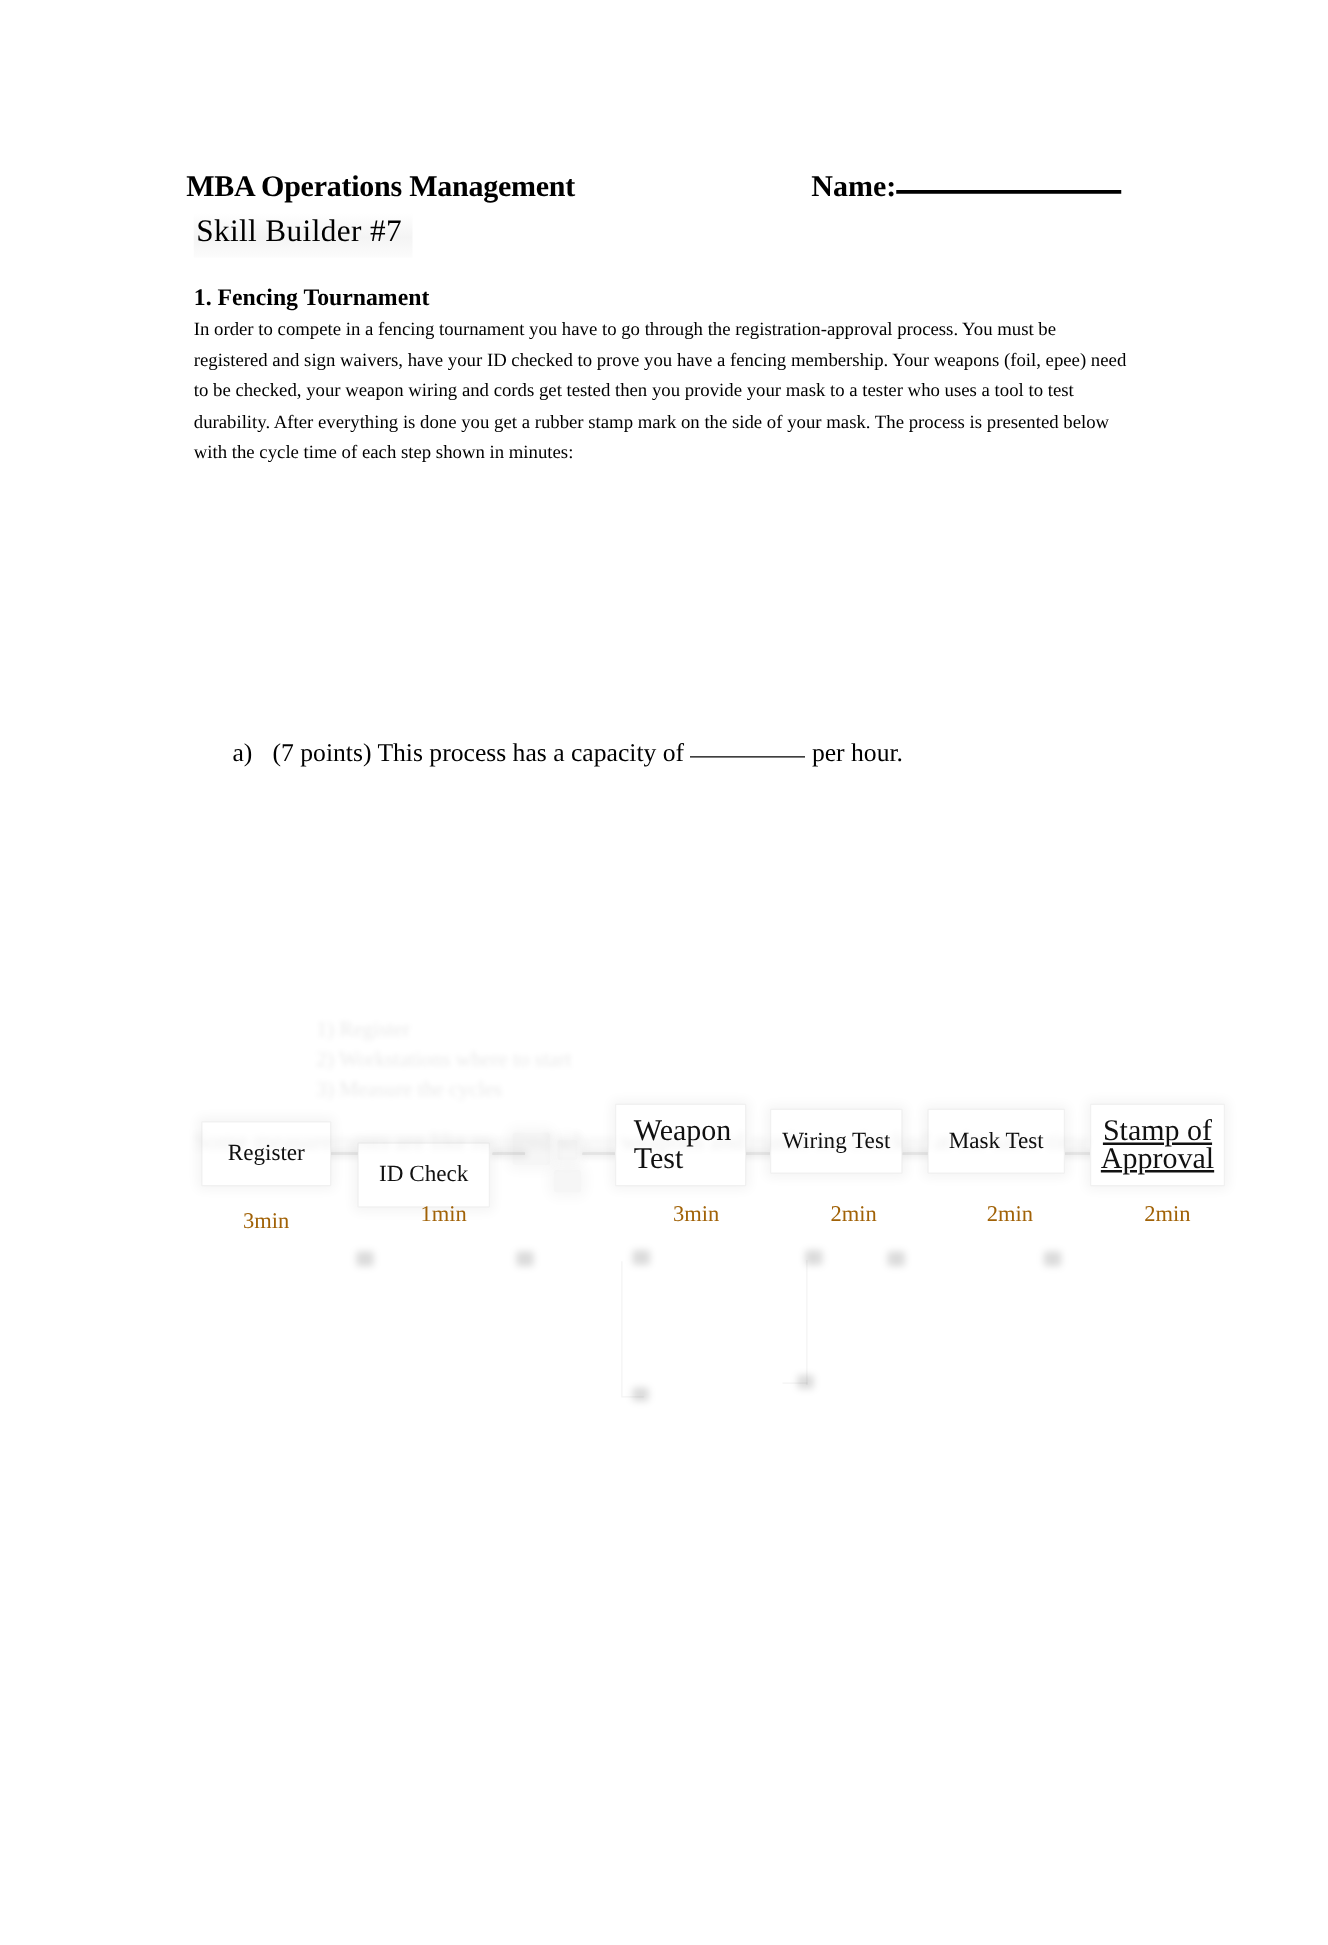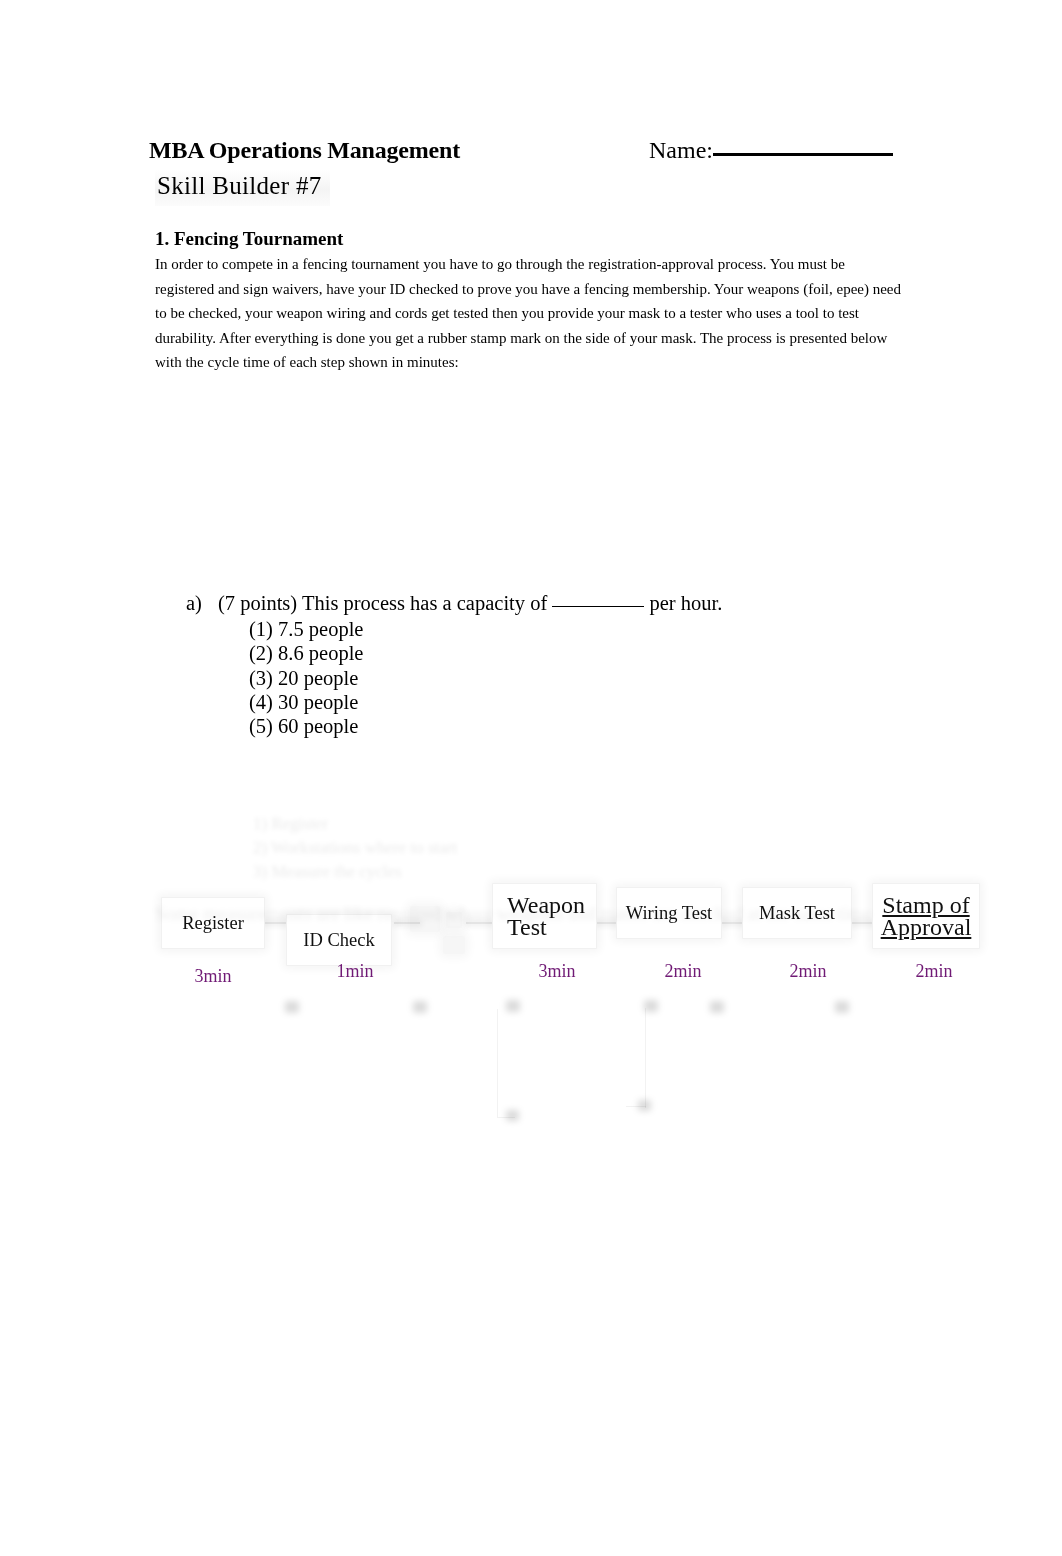--- a/index.html
+++ b/index.html
@@ -31,21 +31,21 @@
     font-size: 24px;
     font-weight: bold;
     letter-spacing: -0.2px;
     white-space: nowrap;
   }
   .name-block {
     position: absolute;
     left: 500px;
     top: 0;
     font-size: 24px;
-    font-weight: normal;
+    font-weight: bold;
     white-space: nowrap;
   }
   .name-rule {
     display: inline-block;
     border-bottom: 3px solid #000;
     width: 180px;
     vertical-align: 2px;
   }
 
   .doc-subtitle {
@@ -111,21 +111,21 @@
   .flow-ghost {
     position: absolute;
     border-radius: 2px;
     background: rgba(0,0,0,0.035);
     box-shadow: 0 0 10px 4px rgba(0,0,0,0.035);
   }
   .flow-time {
     position: absolute;
     font-size: 18px;
     text-align: center;
-    color: #701a75;
+    color: #a16207;
   }
 
   
   .question-row {
     position: absolute;
     left: 186px;
     top: 592px;
     font-size: 20.5px;
     white-space: nowrap;
   }
@@ -249,27 +249,20 @@
     <div class="flow-time" style="left:892px; top:521px; width:84px;">2min</div>
   </div>
 
   <div class="question-row">
     <span class="q-letter">a)</span><span>(7 points)</span>
     <span>This process has a capacity of</span>
     <span class="blank-rule"></span>
     <span>per hour.</span>
   </div>
 
-  <div class="option-list">
-    <div>(1) 7.5 people</div>
-    <div>(2) 8.6 people</div>
-    <div>(3) 20 people</div>
-    <div>(4) 30 people</div>
-    <div>(5) 60 people</div>
-  </div>
 
   <div class="ghost-text ghost-list">
     <div>1) Register</div>
     <div>2) Workstations where to start</div>
     <div>3) Measure the cycles</div>
   </div>
 
   <div class="ghost-text ghost-line">Some measurements are like required where weapons and masks are checked at the same time</div>
 
   <div class="ghost-diagram" style="top:0;">

